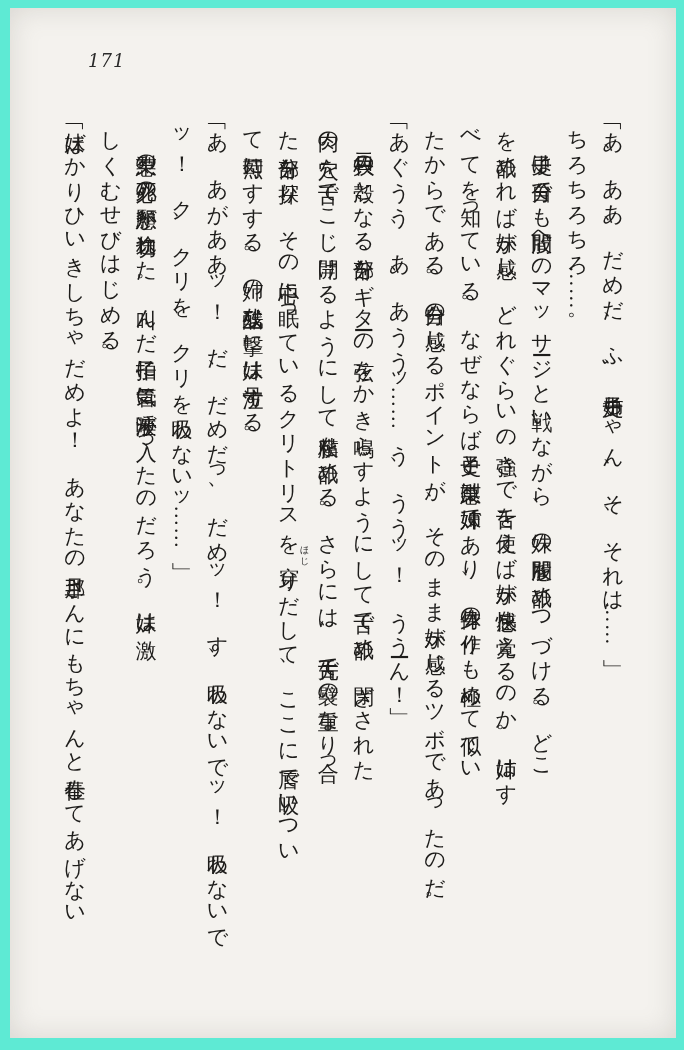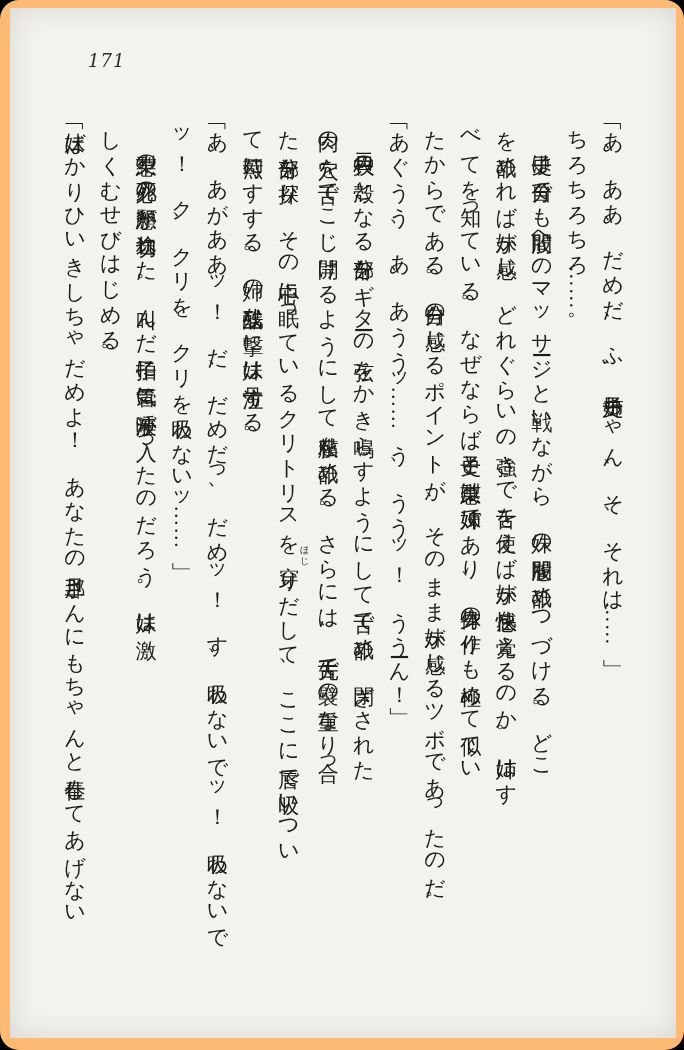--- a/index.html
+++ b/index.html
@@ -11,22 +11,21 @@
     position: relative;
     width: 684px;
     height: 1050px;
     overflow: hidden;
     font-family: "Liberation Serif", "DejaVu Serif", serif;
   }
   
   .scan-frame {
     position: absolute;
     inset: 0;
-    background: #fdba74;
-    border-radius: 19px;
+    background: #5eead4;
   }
   .page {
     position: absolute;
     left: 10px;
     top: 8px;
     right: 8px;
     bottom: 12px;
     background: #f4f2ee;
     box-shadow: inset 0 0 28px rgba(120,115,105,0.22);
   }

